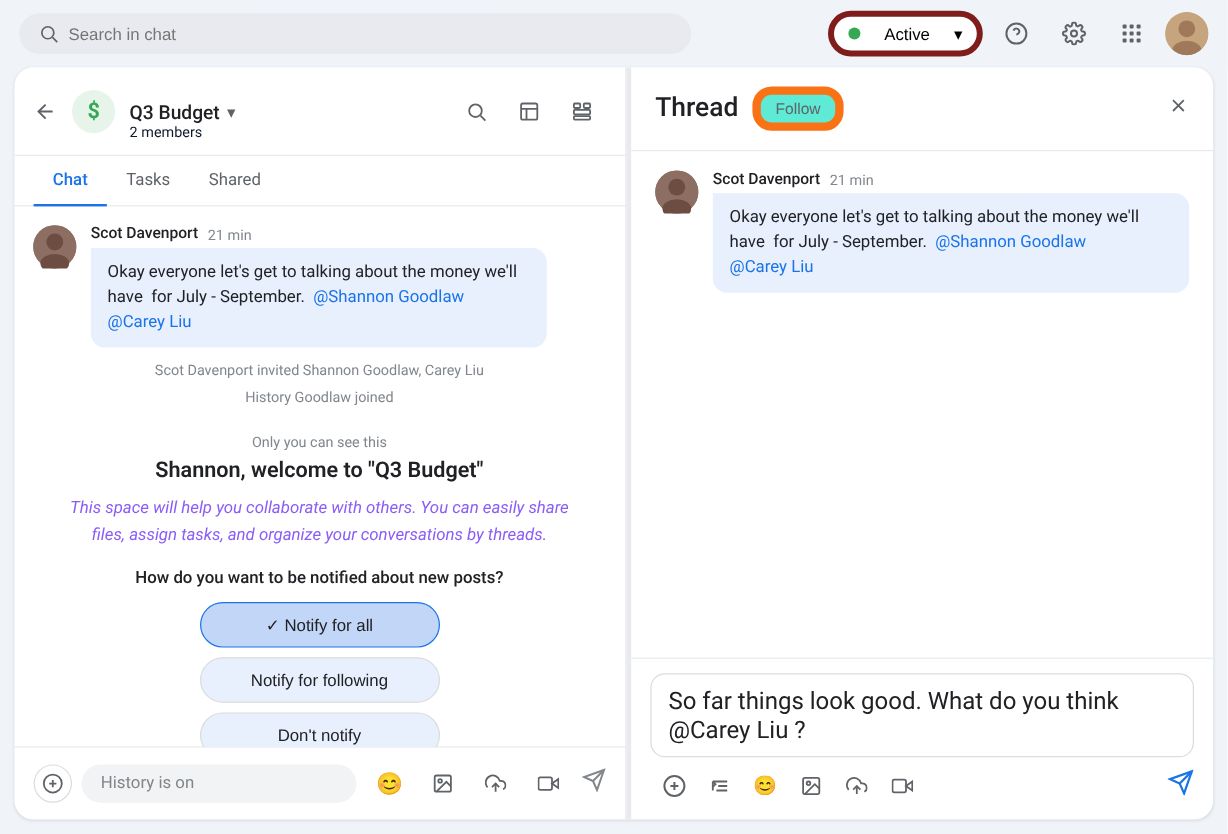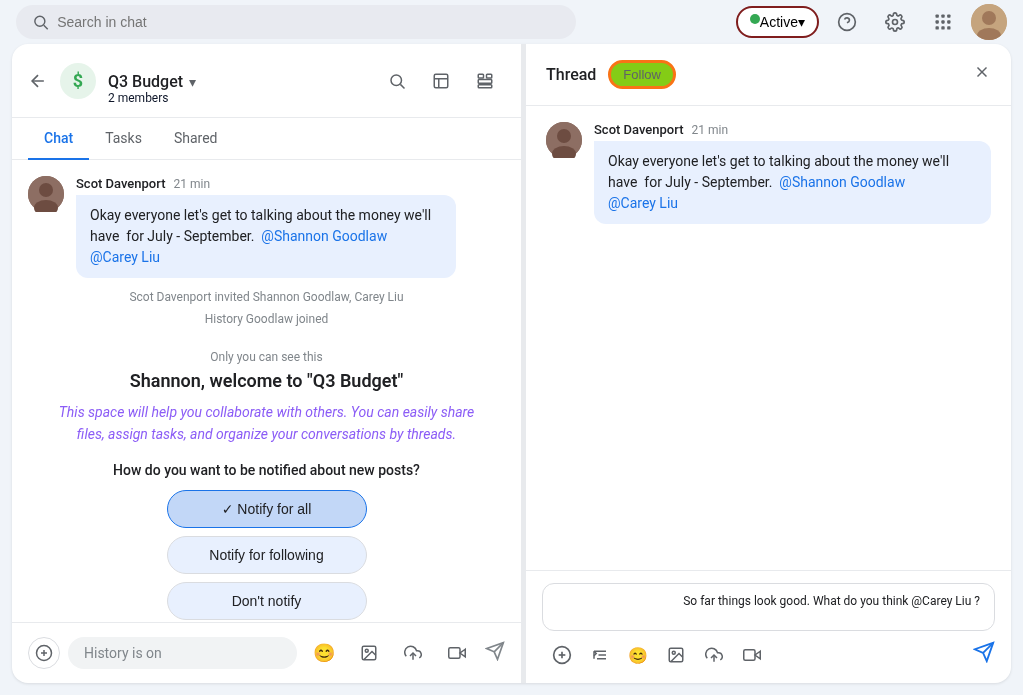--- a/index.html
+++ b/index.html
@@ -15,21 +15,21 @@
       color: #202124;
     }
 
     
     .top-bar {
       display: flex;
       align-items: center;
       background: #f0f4f9;
       padding: 8px 16px;
       gap: 12px;
-      height: 44px;
+      height: 56px;
       flex-shrink: 0;
     }
     .search-box {
       display: flex;
       align-items: center;
       background: #e8eaf0;
       border-radius: 24px;
       padding: 8px 16px;
       flex: 1;
       max-width: 560px;
@@ -44,23 +44,24 @@
       width: 100%;
     }
     .top-bar-right {
       display: flex;
       align-items: center;
       gap: 8px;
       margin-left: auto;
     }
     .active-btn {
       display: flex;
-      gap: 0;
+      align-items: center;
+      gap: 20px;
       background: white;
-      border: 2px solid #7f1d1d;
+      border: 5px solid #7f1d1d;
       border-radius: 20px;
       padding: 6px 12px;
       cursor: pointer;
       font-size: 14px;
     }
     .active-dot {
       width: 10px;
       height: 10px;
       background: #34a853;
       border-radius: 50%;
@@ -329,30 +330,30 @@
     }
 
     .thread-header {
       display: flex;
       align-items: center;
       padding: 16px 20px;
       border-bottom: 1px solid #e8eaed;
       gap: 12px;
     }
     .thread-title {
-      font-size: 16px;
+      font-size: 22px;
       font-weight: 500;
     }
     .follow-btn {
-      border: 3px solid #f97316;
+      border: 7px solid #f97316;
       border-radius: 16px;
       padding: 4px 12px;
       font-size: 13px;
       cursor: pointer;
-      background: #84cc16;
+      background: #5eead4;
       color: #5f6368;
       text-align: right;
     }
     .thread-close {
       margin-left: auto;
       background: none;
       border: none;
       cursor: pointer;
       font-size: 18px;
       color: #5f6368;
@@ -412,22 +413,21 @@
       font-size: 14px;
       color: #202124;
       min-height: 48px;
       margin-bottom: 8px;
       display: flex;
       align-items: flex-start;
     }
     .reply-input-text {
       flex: 1;
       color: #202124;
-      font-size: 12px;
-      text-align: right;
+      font-size: 20px;
     }
     .reply-toolbar {
       display: flex;
       align-items: center;
       gap: 6px;
       padding-left: 4px;
     }
     .reply-icon-btn {
       background: none;
       border: none;

